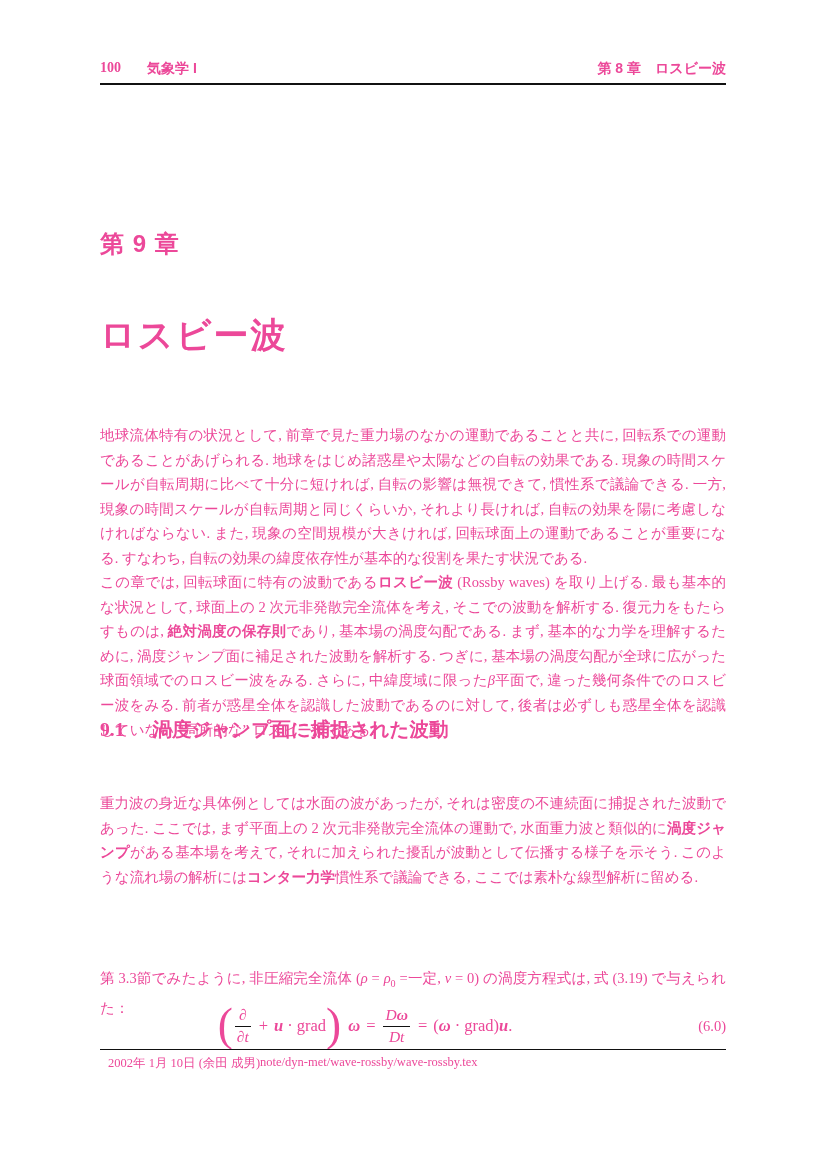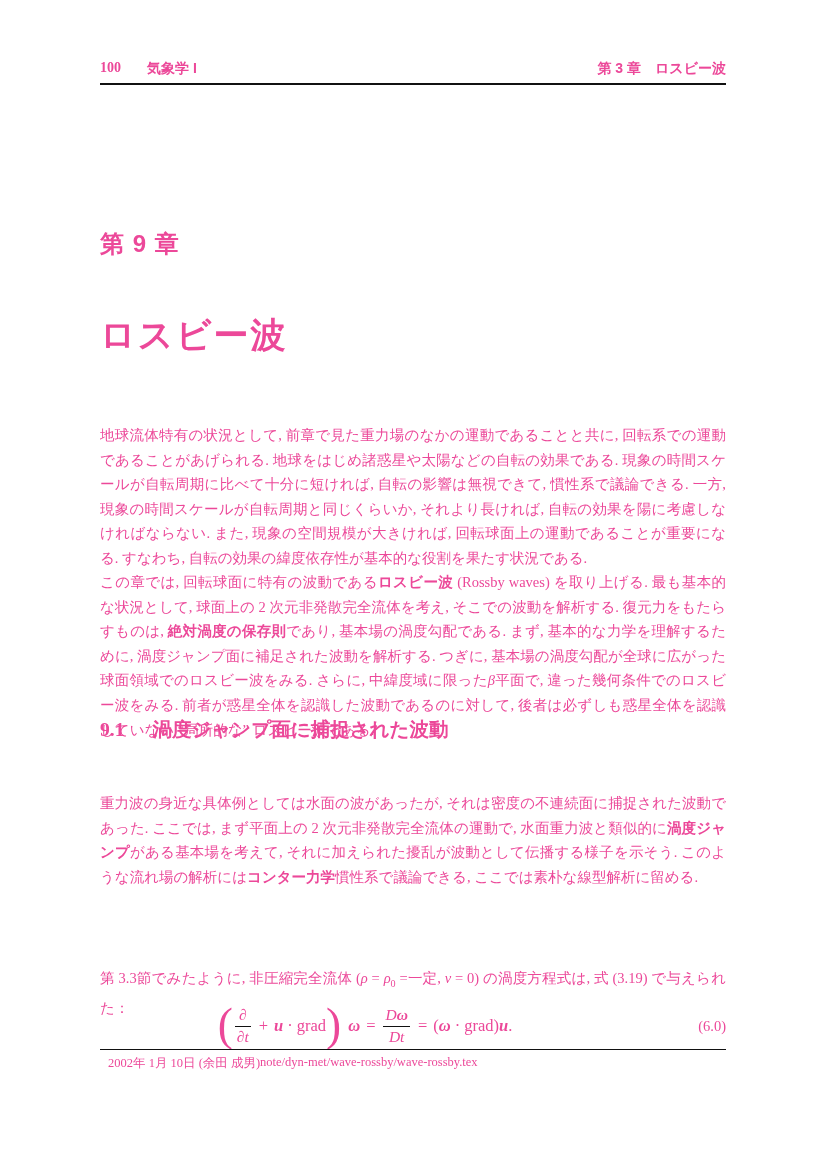--- a/index.html
+++ b/index.html
@@ -145,21 +145,21 @@
 </head>
 <body>
 
 <div class="page">
 
   <header class="running-head">
     <div class="head-left">
       <span class="pgnum">100</span>
       <span class="gothic">気象学 I</span>
     </div>
-    <div class="gothic">第 3 章　ロスビー波</div>
+    <div class="gothic">第 8 章　ロスビー波</div>
   </header>
 
   <div class="chapter-number">第 9 章</div>
   <h1 class="chapter-title">ロスビー波</h1>
 
   <p class="body p1">地球流体特有の状況として, 前章で見た重力場のなかの運動であることと共に, 回転系での運動であることがあげられる. 地球をはじめ諸惑星や太陽などの自転の効果である. 現象の時間スケールが自転周期に比べて十分に短ければ, 自転の影響は無視できて, 慣性系で議論できる. 一方, 現象の時間スケールが自転周期と同じくらいか, それより長ければ, 自転の効果を陽に考慮しなければならない. また, 現象の空間規模が大きければ, 回転球面上の運動であることが重要になる. すなわち, 自転の効果の緯度依存性が基本的な役割を果たす状況である.</p>
 
   <p class="body p2"><span>この章では, 回転球面に特有の波動である</span><span class="jbold">ロスビー波</span><span> (Rossby waves) を取り上げる. 最も基本的な状況として, 球面上の 2 次元非発散完全流体を考え, そこでの波動を解析する. 復元力をもたらすものは, </span><span class="jbold">絶対渦度の保存則</span><span>であり, 基本場の渦度勾配である. まず, 基本的な力学を理解するために, 渦度ジャンプ面に補足された波動を解析する. つぎに, 基本場の渦度勾配が全球に広がった球面領域でのロスビー波をみる. さらに, 中緯度域に限った</span><span class="mvar">β</span><span>平面で, 違った幾何条件でのロスビー波をみる. 前者が惑星全体を認識した波動であるのに対して, 後者は必ずしも惑星全体を認識していない “局所的な” ロスビー波である.</span></p>
 
   <h2 class="section"><span class="sec-num">9.1</span><span>渦度ジャンプ面に捕捉された波動</span></h2>

